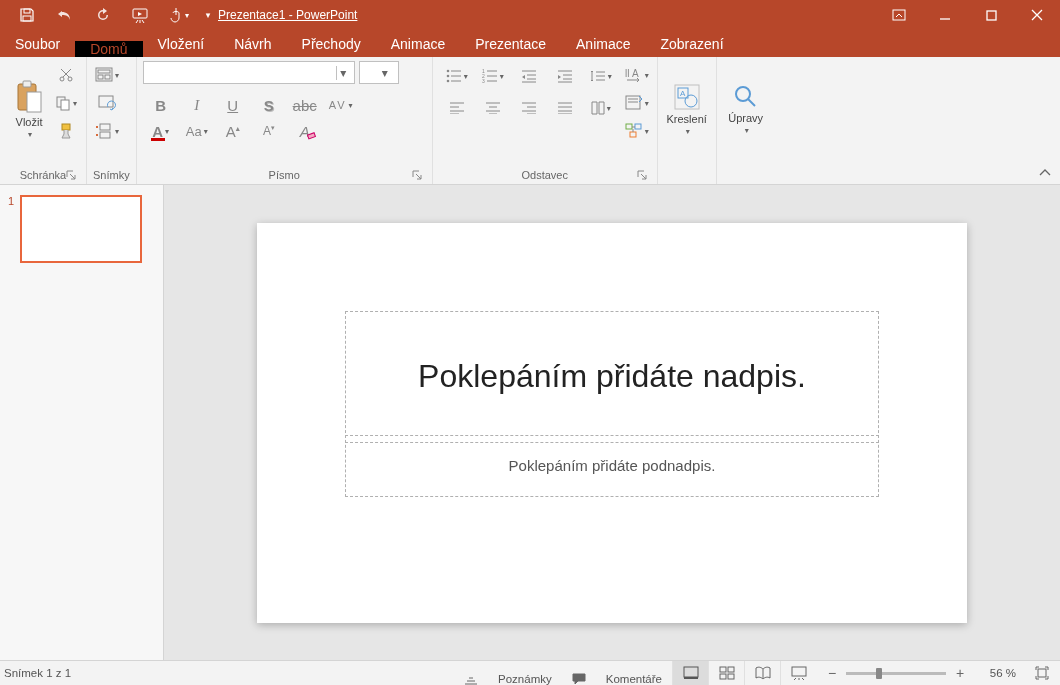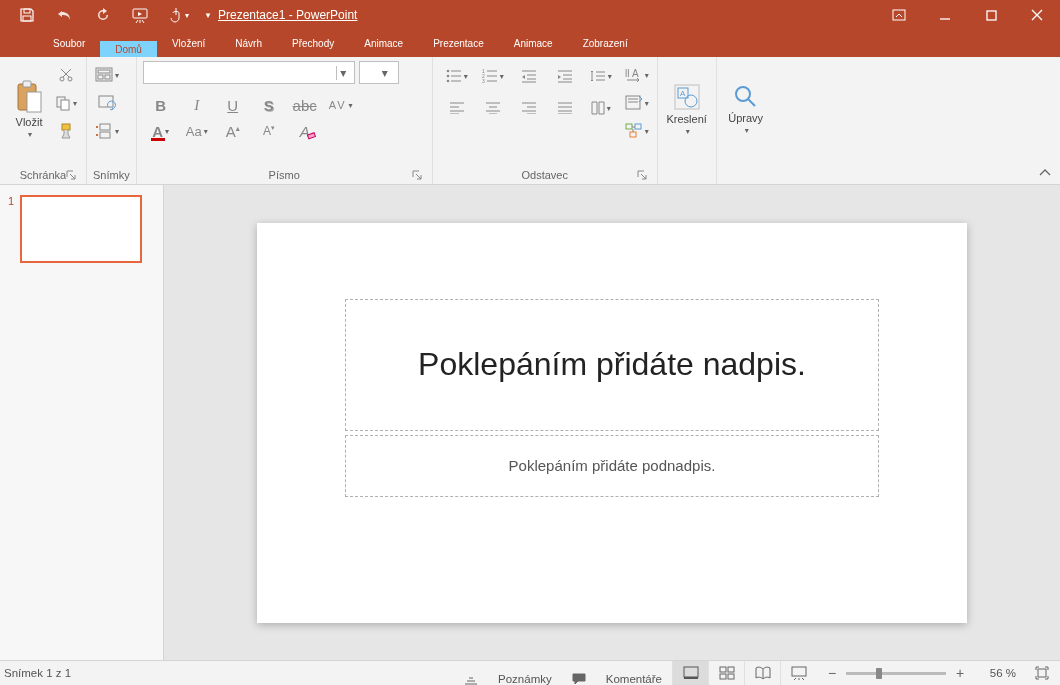--- a/index.html
+++ b/index.html
@@ -7,23 +7,23 @@
 
 
 .titlebar { height: 30px; background: #B7472A; display: flex; align-items: center; color: #fff; font-size: 12px; }
 .qat { display: flex; align-items: center; gap: 0; padding-left: 8px; }
 .qat-btn { width: 38px; height: 30px; display: flex; align-items: center; justify-content: center; color: #fff; cursor: pointer; }
 .title-center { flex: 1; text-align: left; text-decoration: underline; }
 .win-controls { display: flex; }
 .win-btn { width: 46px; height: 30px; display: flex; align-items: center; justify-content: center; cursor: pointer; }
 
 
-.tabs { height: 27px; background: #B7472A; display: flex; align-items: stretch; color: #fff; font-size: 10px; padding-left: 38px; }
+.tabs { height: 27px; background: #B7472A; display: flex; align-items: stretch; color: #fff; font-size: 14px; }
 .tab { padding: 0 15px; display: flex; align-items: center; cursor: pointer; }
-.tab.active { background: #7dd3fc; color: #B7472A; margin-top: 11px; }
+.tab.active { background: #000000; color: #B7472A; margin-top: 11px; }
 .tabs-right { margin-left: auto; display: flex; align-items: center; }
 .tell-me { display: flex; align-items: center; gap: 6px; padding: 0 14px; color: rgba(255,255,255,.75); }
 .signin { padding: 0 14px; display: flex; align-items: center; }
 .share { padding: 0 14px; display: flex; align-items: center; gap: 6px; background: #B7472A; }
 
 
 .ribbon { height: 128px; background: #f3f3f3; border-bottom: 1px solid #d4d4d4; display: flex; position: relative; }
 .group { border-right: 1px solid #e0e0e0; padding: 4px 6px 0 6px; display: flex; flex-direction: column; height: 100%; }
 .group-body { flex: 1; display: flex; align-items: flex-start; }
 .group-label { height: 18px; font-size: 11px; color: #666; text-align: center; position: relative; display: flex; align-items: center; justify-content: center; }
@@ -48,21 +48,21 @@
 
 .workarea { flex: 1; display: flex; background: #e6e6e6; overflow: hidden; }
 .thumb-pane { width: 164px; background: #f7f7f7; border-right: 1px solid #d4d4d4; padding: 10px 8px; }
 .thumb-wrap { display: flex; gap: 6px; }
 .thumb-num { font-size: 11px; color: #B7472A; }
 .thumb { width: 122px; height: 68px; background: #fff; border: 2px solid #E8663C; }
 .canvas-area { flex: 1; position: relative; display: flex; flex-direction: column; }
 .slide-stage { flex: 1; display: flex; align-items: center; justify-content: center; }
 .slide { width: 710px; height: 400px; background: #fff; box-shadow: 0 2px 8px rgba(0,0,0,.25); position: relative; }
 .ph { position: absolute; border: 1px dashed #b0b0b0; display: flex; align-items: center; justify-content: center; color: #222; }
-.ph-title { left: 88px; top: 76px; width: 534px; height: 132px; font-size: 32px; font-weight: 300; }
+.ph-title { left: 88px; top: 88px; width: 534px; height: 132px; font-size: 32px; font-weight: 300; }
 .ph-sub { left: 88px; top: 212px; width: 534px; height: 62px; font-size: 15px; color: #555; }
 .notes-bar { height: 25px; background: #f3f3f3; border-top: 1px solid #d4d4d4; display: flex; align-items: center; padding: 0 10px; font-size: 12.5px; color: #777; }
 
 
 .statusbar { height: 25px; background: #f3f3f3; border-top: 1px solid #d4d4d4; display: flex; align-items: center; font-size: 11.5px; color: #555; }
 .status-left { padding: 0 4px; }
 .status-right { margin-left: auto; display: flex; align-items: center; height: 100%; }
 .sb-btn { height: 100%; padding: 0 10px; display: flex; align-items: flex-end; gap: 20px; cursor: pointer; }
 .view-btn { width: 36px; height: 100%; display: flex; align-items: center; justify-content: center; cursor: pointer; border-left: 1px solid #e0e0e0; }
 .view-btn.active { background: #dcdcdc; }

